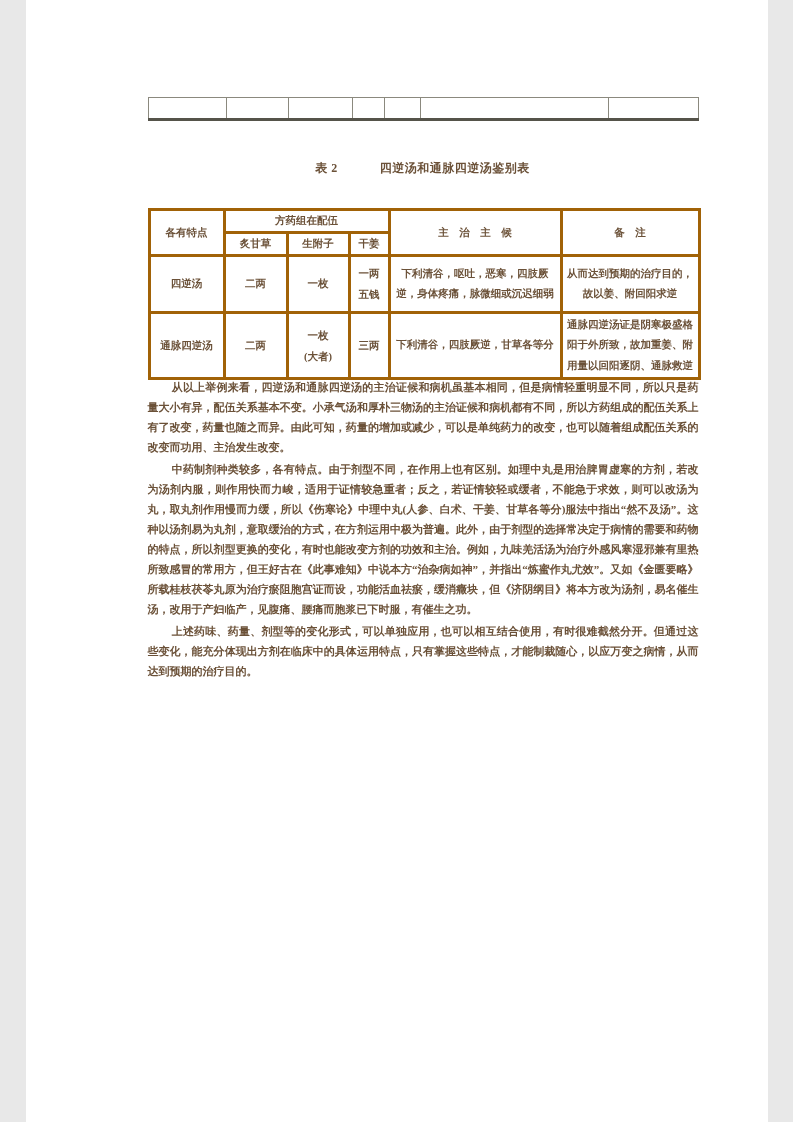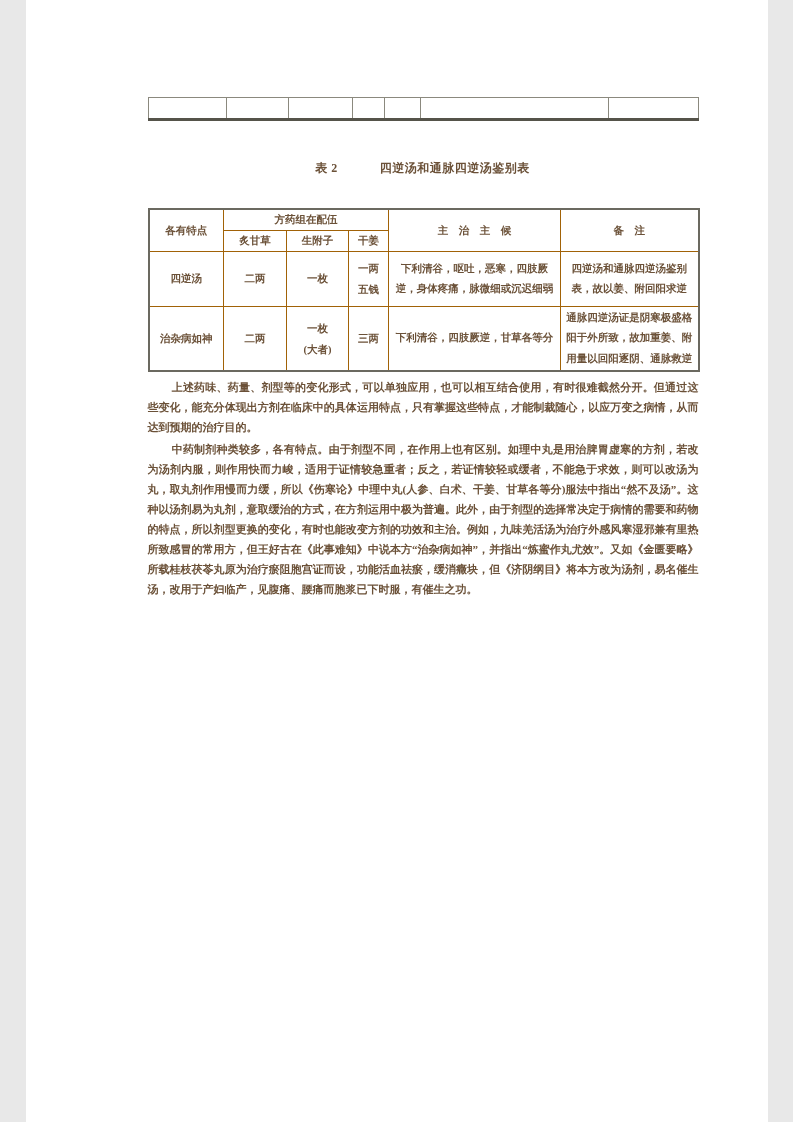--- a/index.html
+++ b/index.html
@@ -47,21 +47,21 @@
   .t2 {
     position: absolute;
     left: 122px; top: 208px;
     width: 550px;
     border-collapse: collapse;
     table-layout: fixed;
     font-size: 10.5px;
     border: 2px solid #6b6960;
   }
   .t2 th, .t2 td {
-    border: 1px solid #a16207;
+    border: 3px solid #a16207;
     padding: 1px 4px;
     font-weight: bold;
     vertical-align: middle;
     color: #6b5138;
     overflow: hidden;
   }
   .t2 thead th { text-align: center; font-weight: bold; height: 18px; }
   .t2 td.c { text-align: center; }
   .t2 td.l { text-align: center; line-height: 1.95; font-weight: bold; }
   .t2 .row1 td { height: 52px; }
@@ -143,36 +143,37 @@
         <td class="c">四逆汤</td>
         <td class="c">二两</td>
         <td class="c">一枚</td>
         <td class="c">
           <div class="stack">
             <div>一两</div>
             <div>五钱</div>
           </div>
         </td>
         <td class="l">下利清谷，呕吐，恶寒，四肢厥逆，身体疼痛，脉微细或沉迟细弱</td>
-        <td class="l">四逆汤和通脉四逆汤鉴别表，故以姜、附回阳求逆</td>
+        <td class="l">从而达到预期的治疗目的，故以姜、附回阳求逆</td>
       </tr>
       <tr class="row2">
-        <td class="c">治杂病如神</td>
+        <td class="c">通脉四逆汤</td>
         <td class="c">二两</td>
         <td class="c">
           <div class="stack">
             <div>一枚</div>
             <div>(大者)</div>
           </div>
         </td>
         <td class="c">三两</td>
         <td class="l">下利清谷，四肢厥逆，甘草各等分</td>
         <td class="l">通脉四逆汤证是阴寒极盛格阳于外所致，故加重姜、附用量以回阳逐阴、通脉救逆</td>
       </tr>
     </tbody>
   </table>
 
   <div class="bodytext">
+    <p>从以上举例来看，四逆汤和通脉四逆汤的主治证候和病机虽基本相同，但是病情轻重明显不同，所以只是药量大小有异，配伍关系基本不变。小承气汤和厚朴三物汤的主治证候和病机都有不同，所以方药组成的配伍关系上有了改变，药量也随之而异。由此可知，药量的增加或减少，可以是单纯药力的改变，也可以随着组成配伍关系的改变而功用、主治发生改变。</p>
+    <p>中药制剂种类较多，各有特点。由于剂型不同，在作用上也有区别。如理中丸是用治脾胃虚寒的方剂，若改为汤剂内服，则作用快而力峻，适用于证情较急重者；反之，若证情较轻或缓者，不能急于求效，则可以改汤为丸，取丸剂作用慢而力缓，所以《伤寒论》中理中丸(人参、白术、干姜、甘草各等分)服法中指出“然不及汤”。这种以汤剂易为丸剂，意取缓治的方式，在方剂运用中极为普遍。此外，由于剂型的选择常决定于病情的需要和药物的特点，所以剂型更换的变化，有时也能改变方剂的功效和主治。例如，九味羌活汤为治疗外感风寒湿邪兼有里热所致感冒的常用方，但王好古在《此事难知》中说本方“治杂病如神”，并指出“炼蜜作丸尤效”。又如《金匮要略》所载桂枝茯苓丸原为治疗瘀阻胞宫证而设，功能活血祛瘀，缓消癥块，但《济阴纲目》将本方改为汤剂，易名催生汤，改用于产妇临产，见腹痛、腰痛而胞浆已下时服，有催生之功。</p>
     <p>上述药味、药量、剂型等的变化形式，可以单独应用，也可以相互结合使用，有时很难截然分开。但通过这些变化，能充分体现出方剂在临床中的具体运用特点，只有掌握这些特点，才能制裁随心，以应万变之病情，从而达到预期的治疗目的。</p>
-    <p>中药制剂种类较多，各有特点。由于剂型不同，在作用上也有区别。如理中丸是用治脾胃虚寒的方剂，若改为汤剂内服，则作用快而力峻，适用于证情较急重者；反之，若证情较轻或缓者，不能急于求效，则可以改汤为丸，取丸剂作用慢而力缓，所以《伤寒论》中理中丸(人参、白术、干姜、甘草各等分)服法中指出“然不及汤”。这种以汤剂易为丸剂，意取缓治的方式，在方剂运用中极为普遍。此外，由于剂型的选择常决定于病情的需要和药物的特点，所以剂型更换的变化，有时也能改变方剂的功效和主治。例如，九味羌活汤为治疗外感风寒湿邪兼有里热所致感冒的常用方，但王好古在《此事难知》中说本方“治杂病如神”，并指出“炼蜜作丸尤效”。又如《金匮要略》所载桂枝茯苓丸原为治疗瘀阻胞宫证而设，功能活血祛瘀，缓消癥块，但《济阴纲目》将本方改为汤剂，易名催生汤，改用于产妇临产，见腹痛、腰痛而胞浆已下时服，有催生之功。</p>
   </div>
 
 </div>
 
 </body></html>

